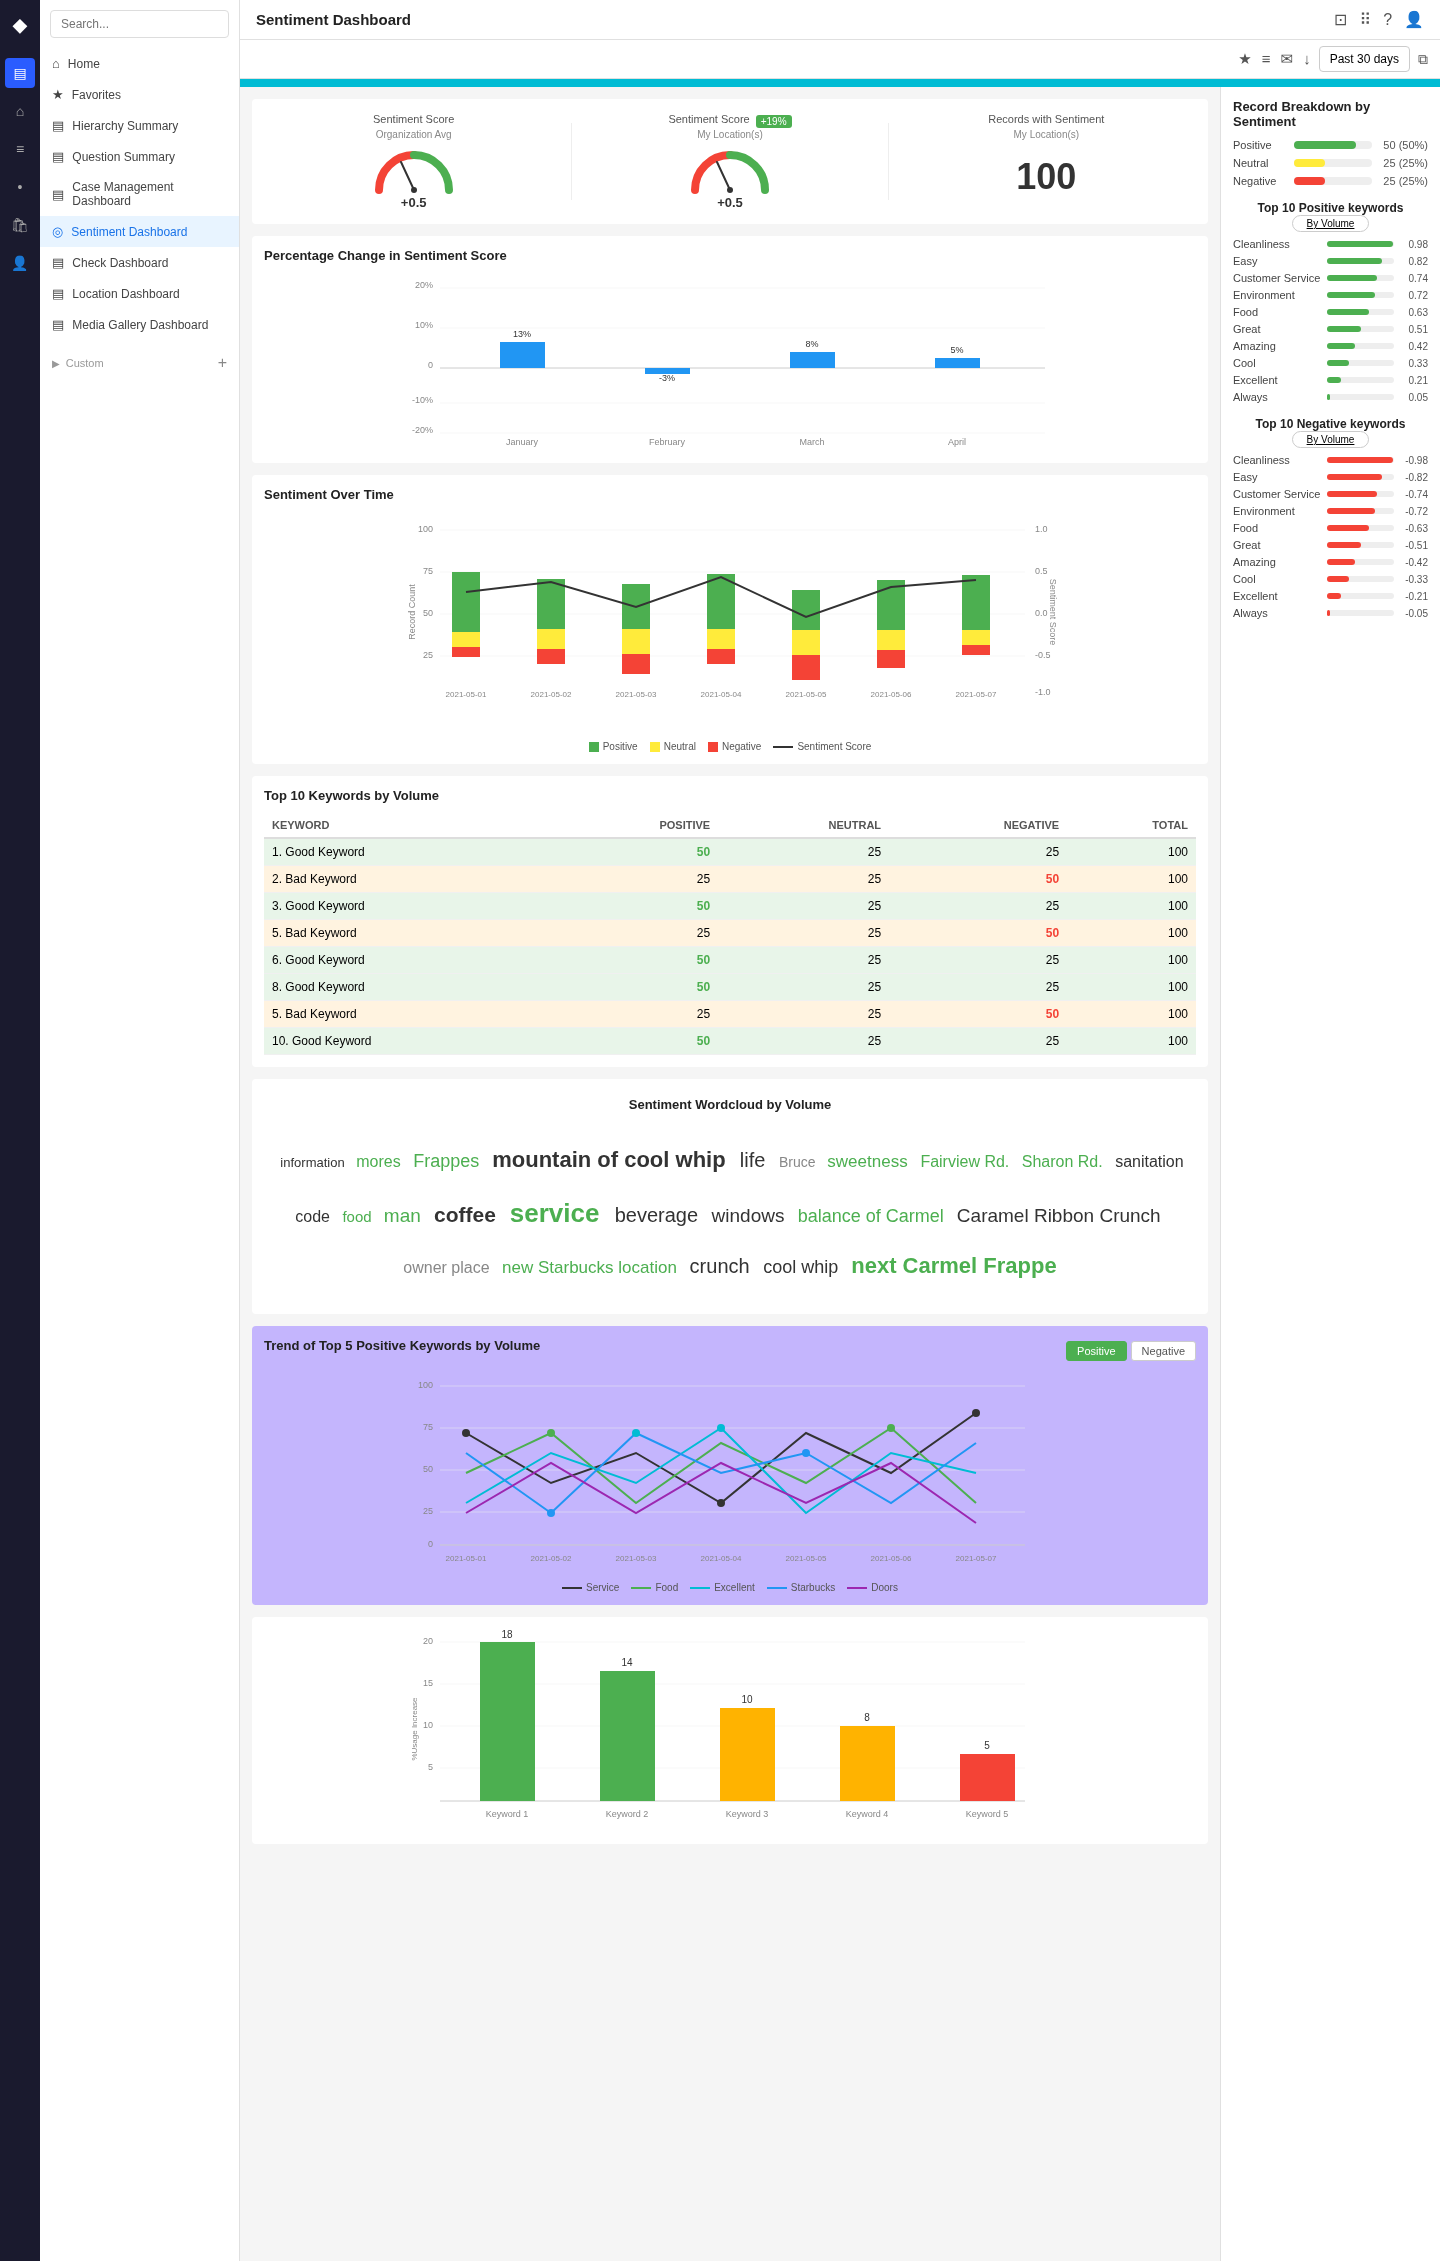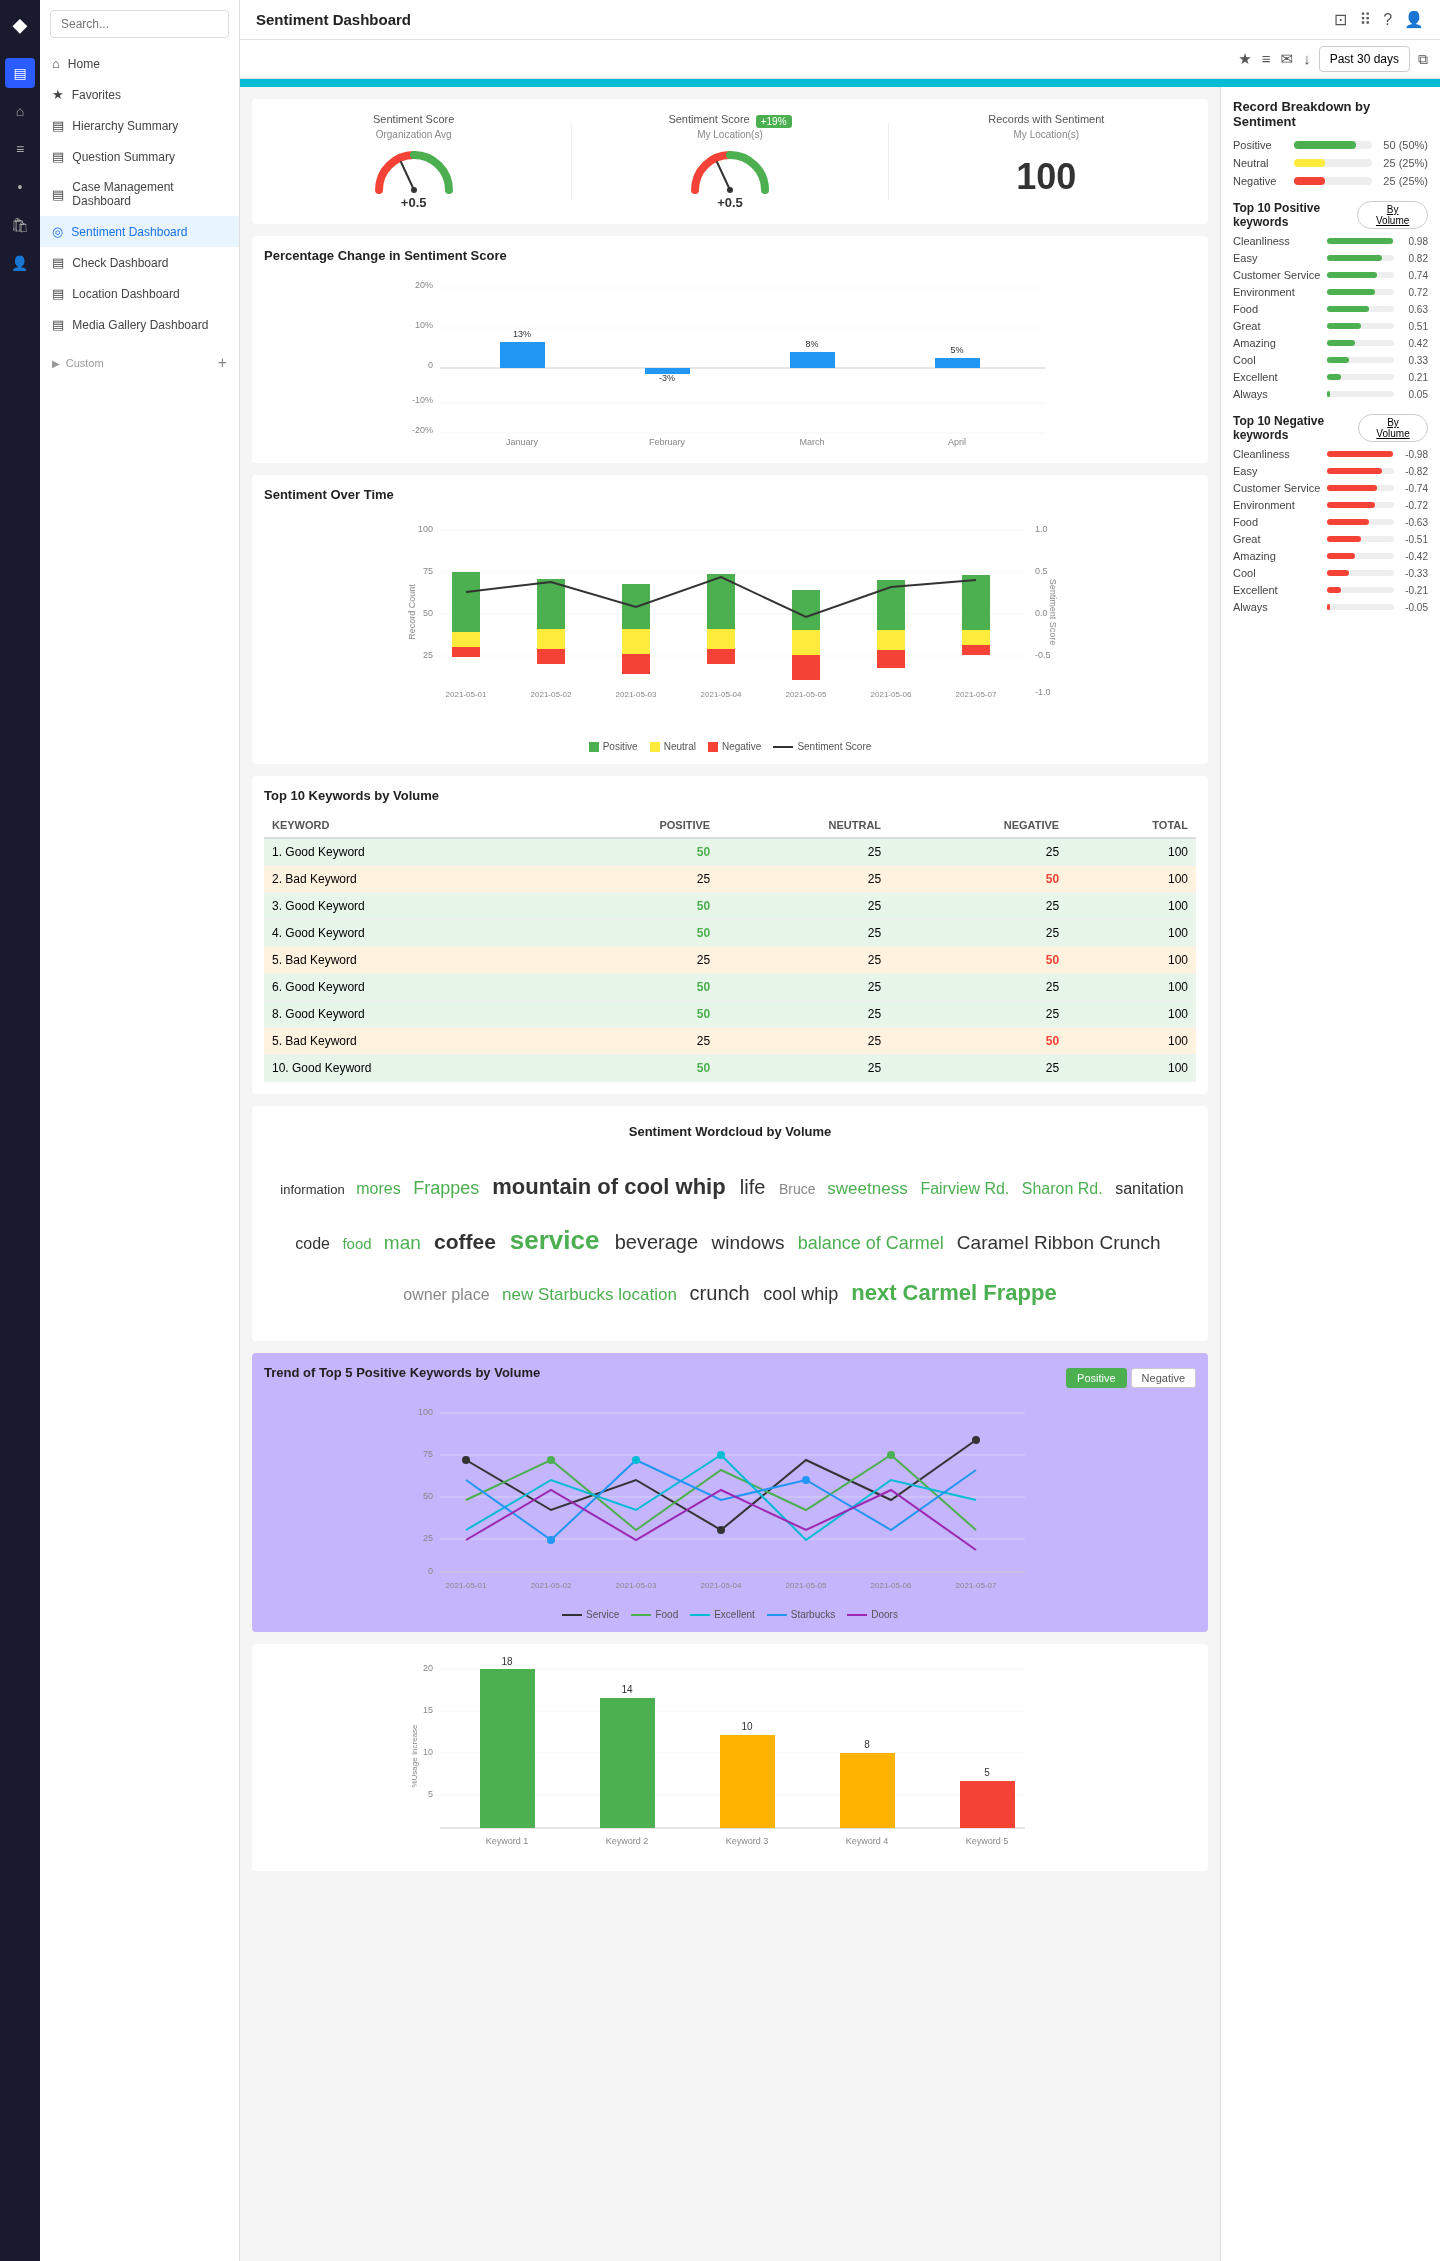--- a/index.html
+++ b/index.html
@@ -93,21 +93,21 @@
     .rp-section { margin-bottom: 14px; }
     .sentiment-row { display: flex; align-items: center; justify-content: space-between; margin-bottom: 6px; }
     .sentiment-label { font-size: 11px; color: #444; width: 55px; }
     .sentiment-bar-wrap { flex: 1; height: 8px; background: #eee; border-radius: 4px; margin: 0 6px; }
     .sentiment-bar { height: 8px; border-radius: 4px; }
     .sentiment-bar.positive { background: #4caf50; }
     .sentiment-bar.neutral { background: #ffeb3b; }
     .sentiment-bar.negative { background: #f44336; }
     .sentiment-count { font-size: 11px; color: #555; width: 50px; text-align: right; }
 
-    .kw-section-title { font-size: 12px; font-weight: 600; color: #222; margin-bottom: 6px; margin-top: 10px; display: flex; align-items: center; justify-content: space-between; }
+    .kw-section-title { font-size: 12px; font-weight: 600; color: #222; margin-bottom: 6px; margin-top: 10px; display: flex; align-items: center; justify-content: space-between; flex-direction: column; }
     .by-vol-btn { padding: 2px 14px; border: 1px solid #ccc; border-radius: 14px; font-size: 10px; cursor: pointer; background: white; text-decoration: underline; }
     .kw-bar-row { display: flex; align-items: center; justify-content: space-between; margin-bottom: 5px; }
     .kw-bar-label { font-size: 11px; color: #444; width: 90px; }
     .kw-bar-wrap { flex: 1; height: 6px; background: #eee; border-radius: 3px; margin: 0 4px; }
     .kw-bar-pos { height: 6px; border-radius: 3px; background: #4caf50; }
     .kw-bar-neg { height: 6px; border-radius: 3px; background: #f44336; }
     .kw-bar-val { font-size: 10px; color: #555; width: 30px; text-align: right; }
 
     
     svg text { font-family: -apple-system, Arial, sans-serif; }
@@ -391,27 +391,20 @@
   </tr>
               <tr class="negative-row">
     <td>2. Bad Keyword</td>
     <td class="">25</td>
     <td>25</td>
     <td class="kw-neg">50</td>
     <td>100</td>
   </tr>
               <tr class="positive-row">
     <td>3. Good Keyword</td>
-    <td class="kw-pos">50</td>
-    <td>25</td>
-    <td class="">25</td>
-    <td>100</td>
-  </tr>
-              <tr class="positive-row">
-    <td>4. Good Keyword</td>
     <td class="kw-pos">50</td>
     <td>25</td>
     <td class="">25</td>
     <td>100</td>
   </tr>
               <tr class="negative-row">
     <td>5. Bad Keyword</td>
     <td class="">25</td>
     <td>25</td>
     <td class="kw-neg">50</td>

